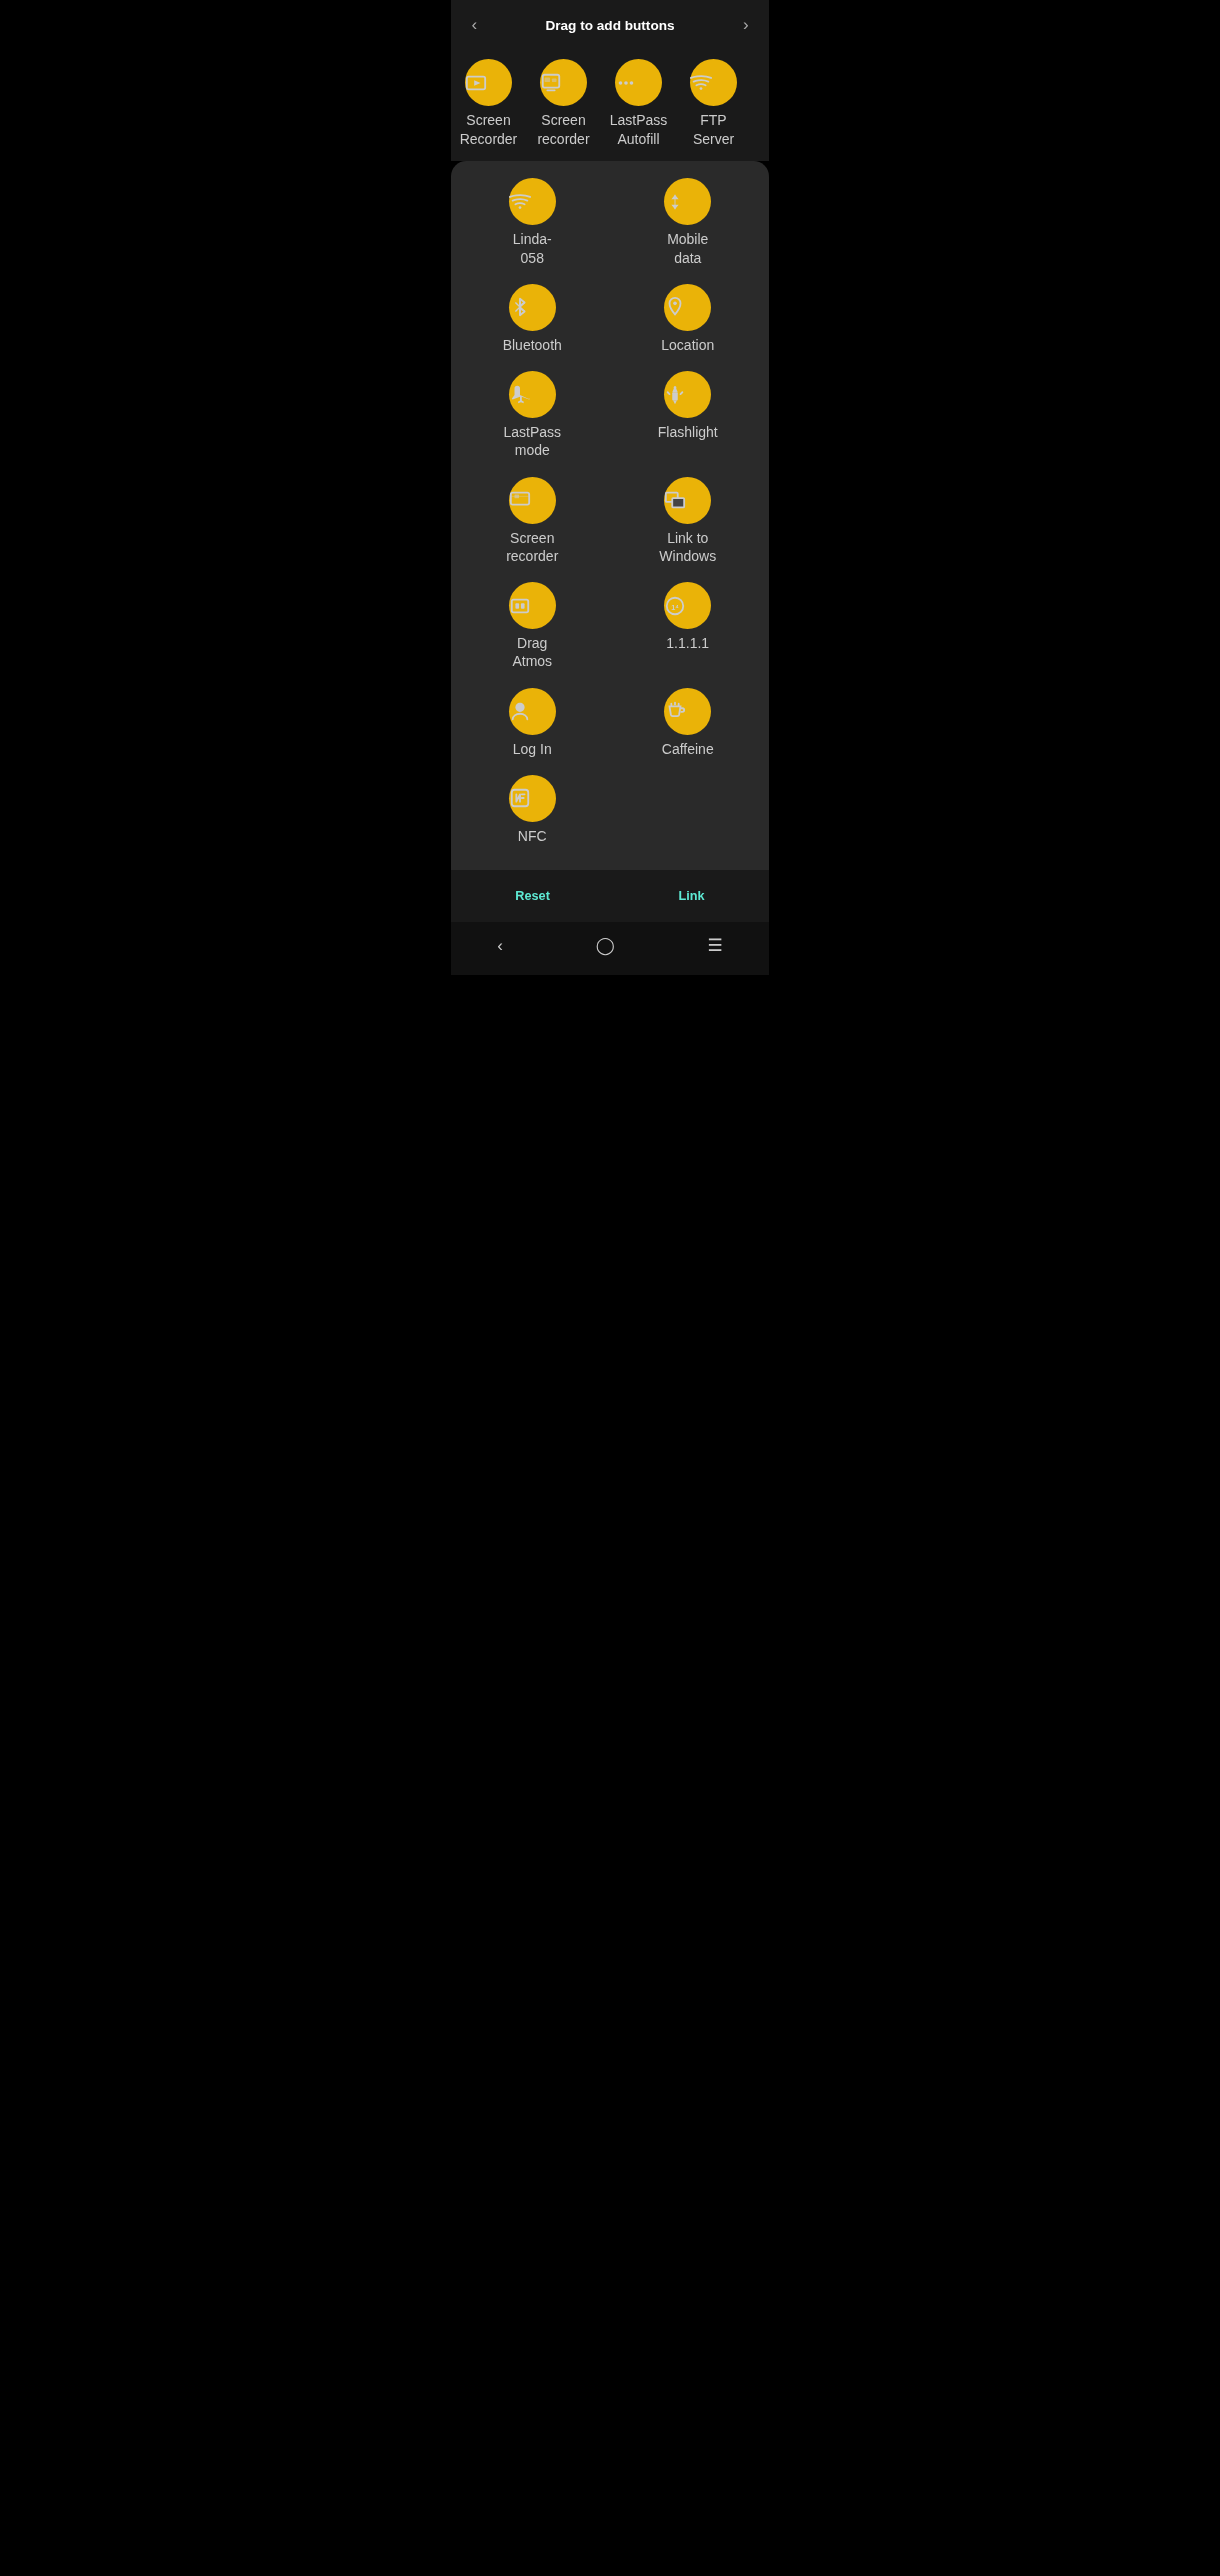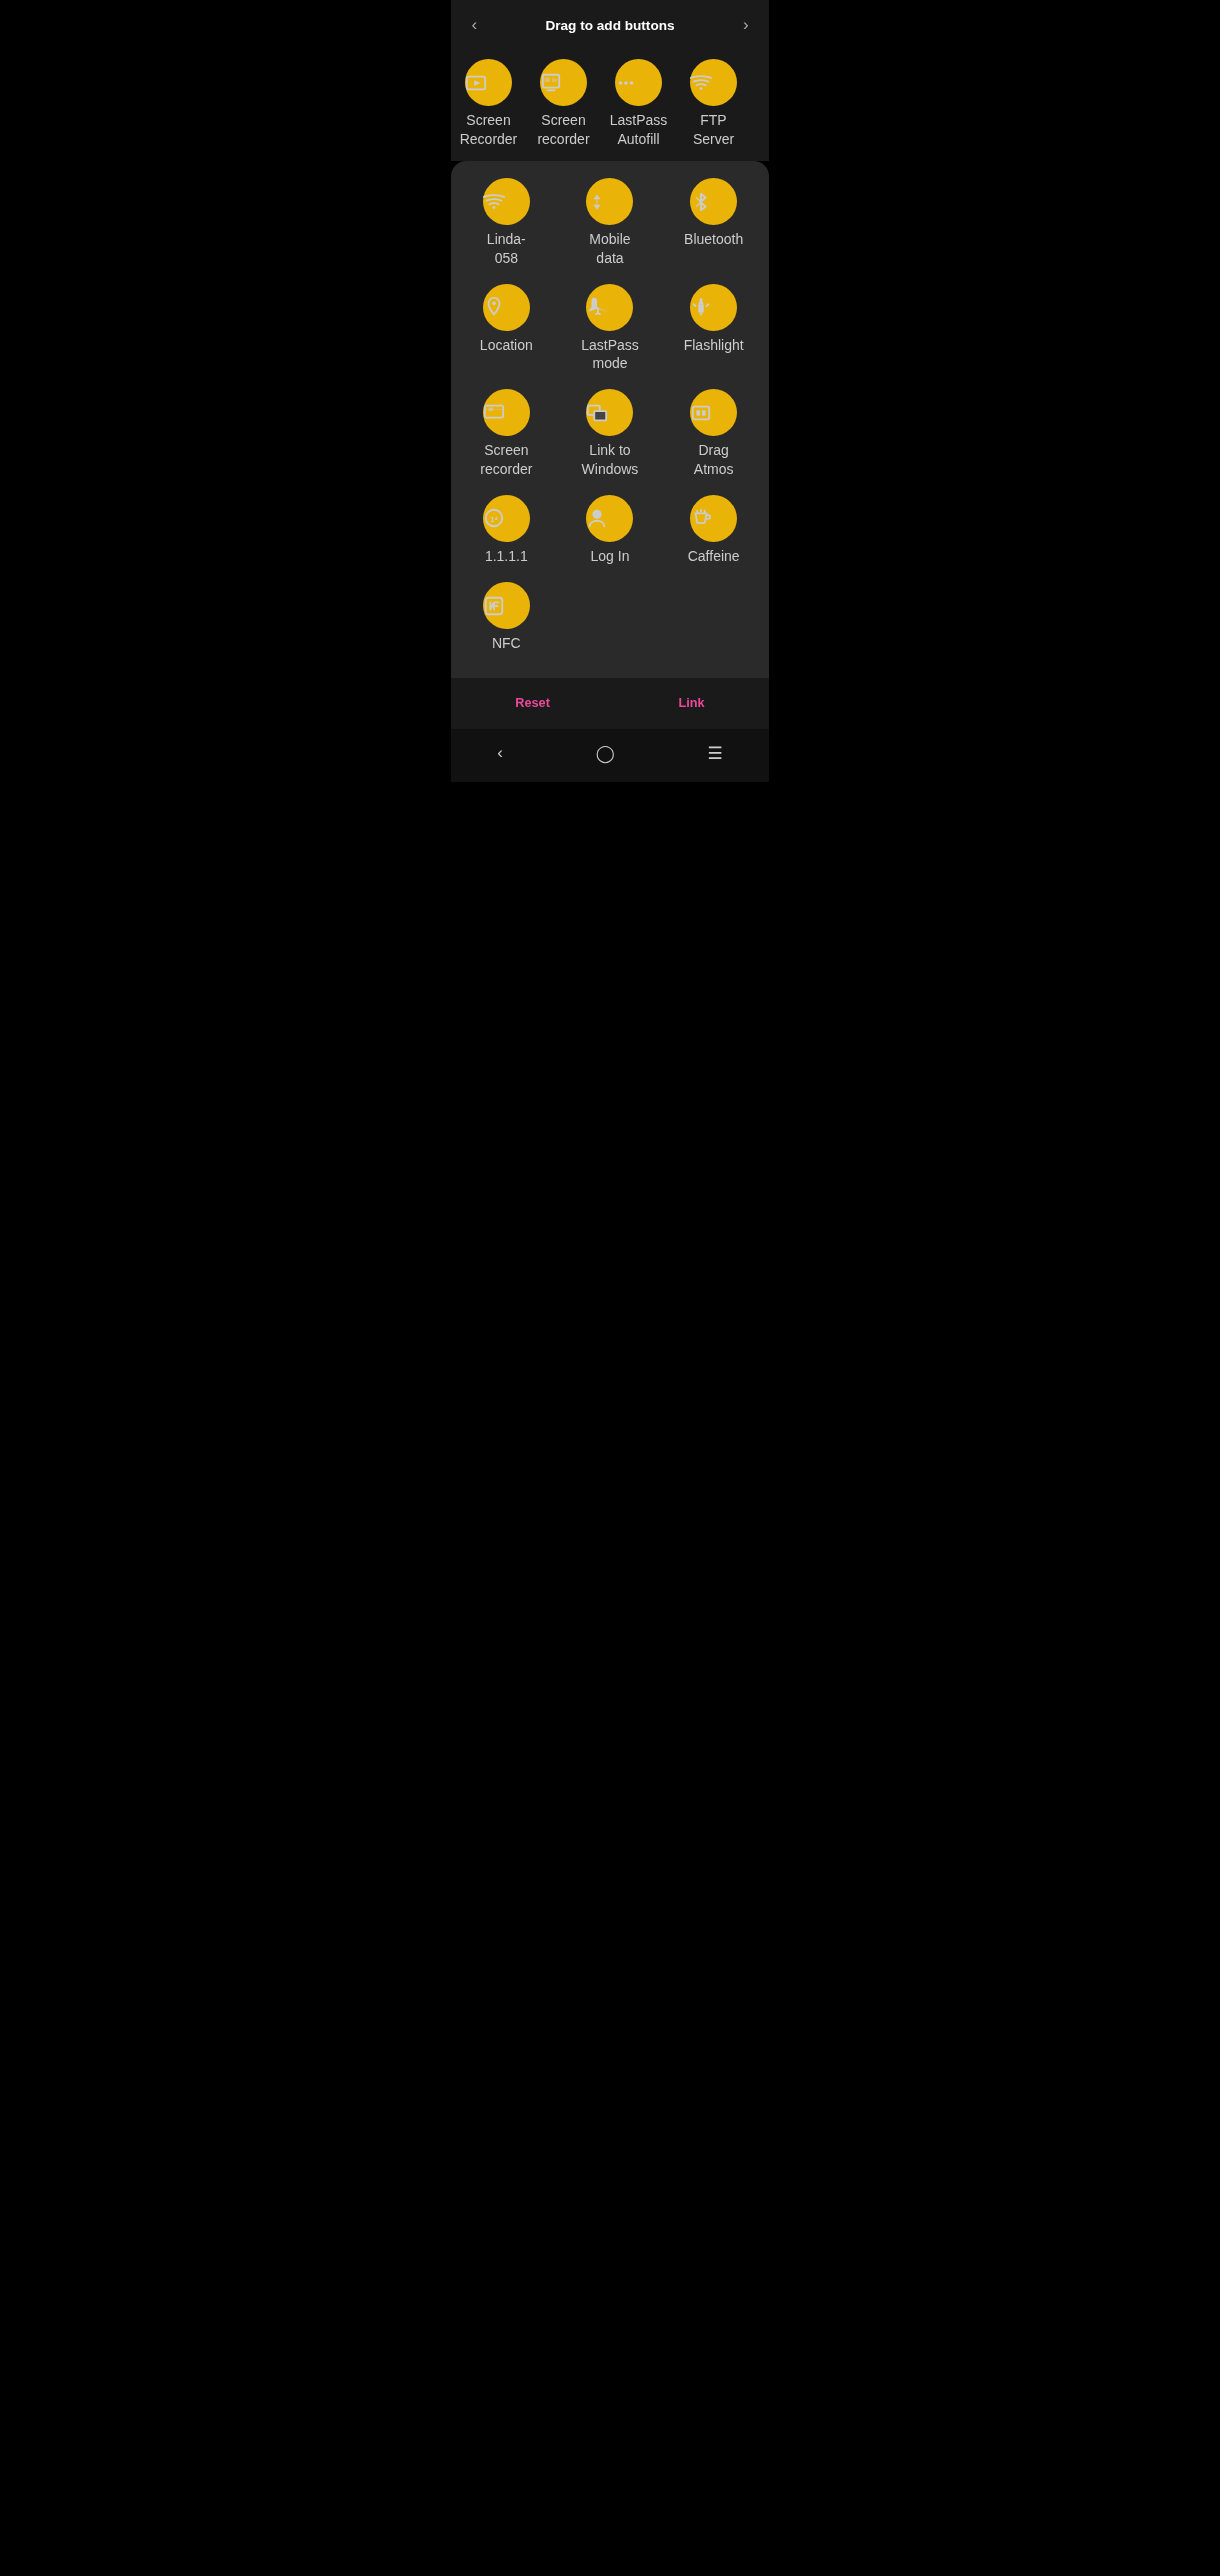--- a/index.html
+++ b/index.html
@@ -47,21 +47,21 @@
     }
     
     .main-panel {
       background: #2a2a2a;
       border-radius: 15.3px 15.3px 0 0;
       padding: 17px 8.5px 25.4px 8.5px;
       min-height: 508px;
     }
     .grid {
       display: grid;
-      grid-template-columns: repeat(3, 1fr);
+      grid-template-columns: repeat(2, 1fr);
       gap: 17px 10px;
     }
     .button-item {
       display: flex;
       flex-direction: column;
       align-items: center;
       cursor: grab;
     }
     .icon-circle {
       width: 47px;
@@ -92,21 +92,21 @@
       justify-content: space-around;
       padding: 13.6px 0;
     }
     .action-btn {
       background: none;
       border: none;
       font-size: 12.7px;
       font-weight: 600;
       cursor: pointer;
       padding: 5.1px 34px;
-      color: #ec4899;
+      color: #5eead4;
     }
     
     .nav-bar {
       background: #111;
       display: flex;
       justify-content: space-around;
       align-items: center;
       padding: 10.2px 0 15.3px;
     }
     .nav-btn {

